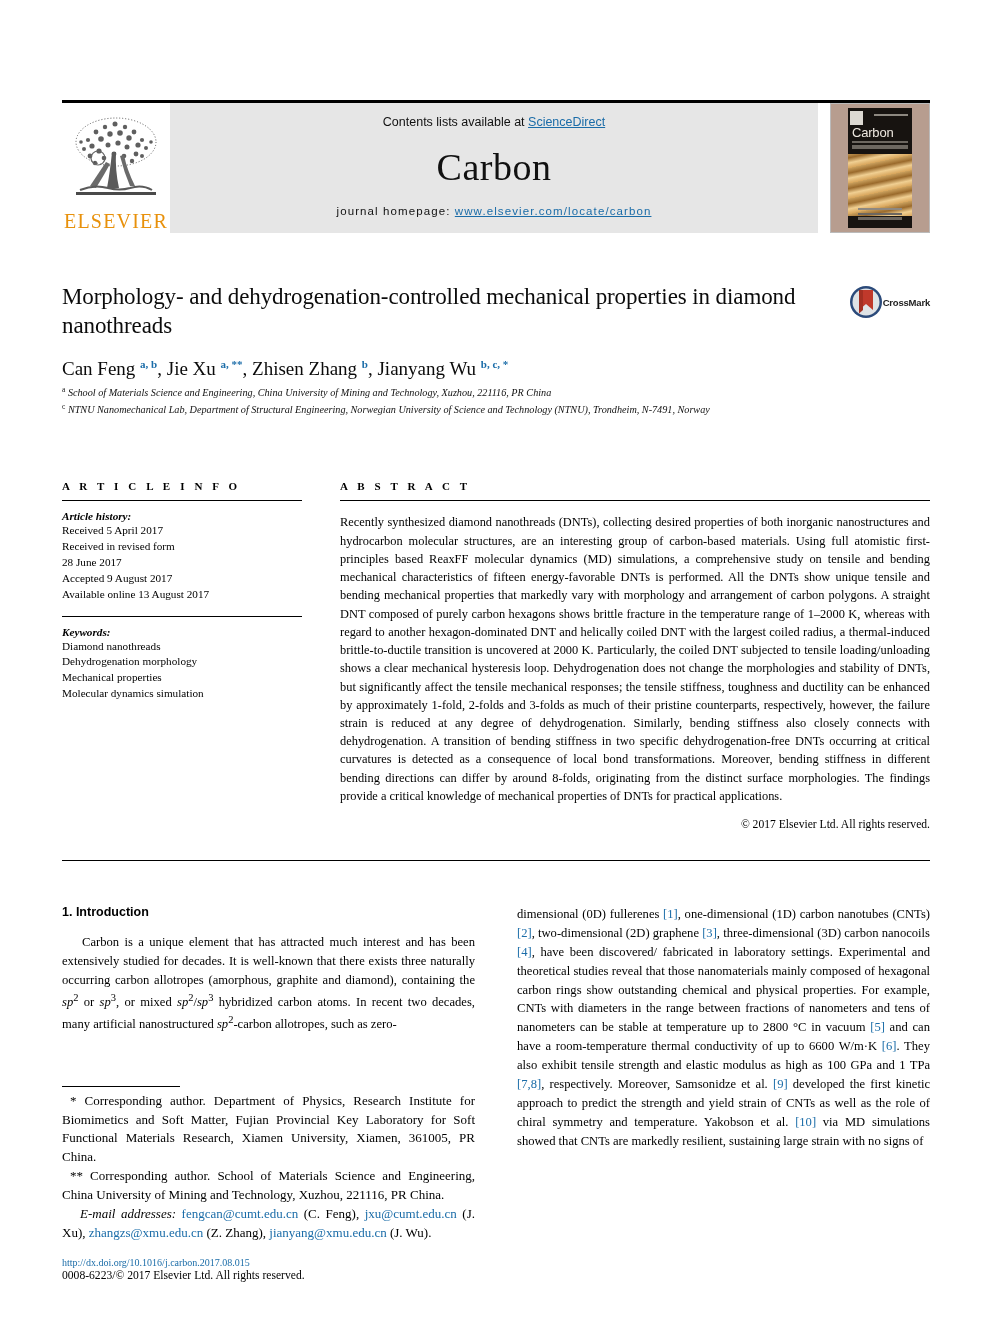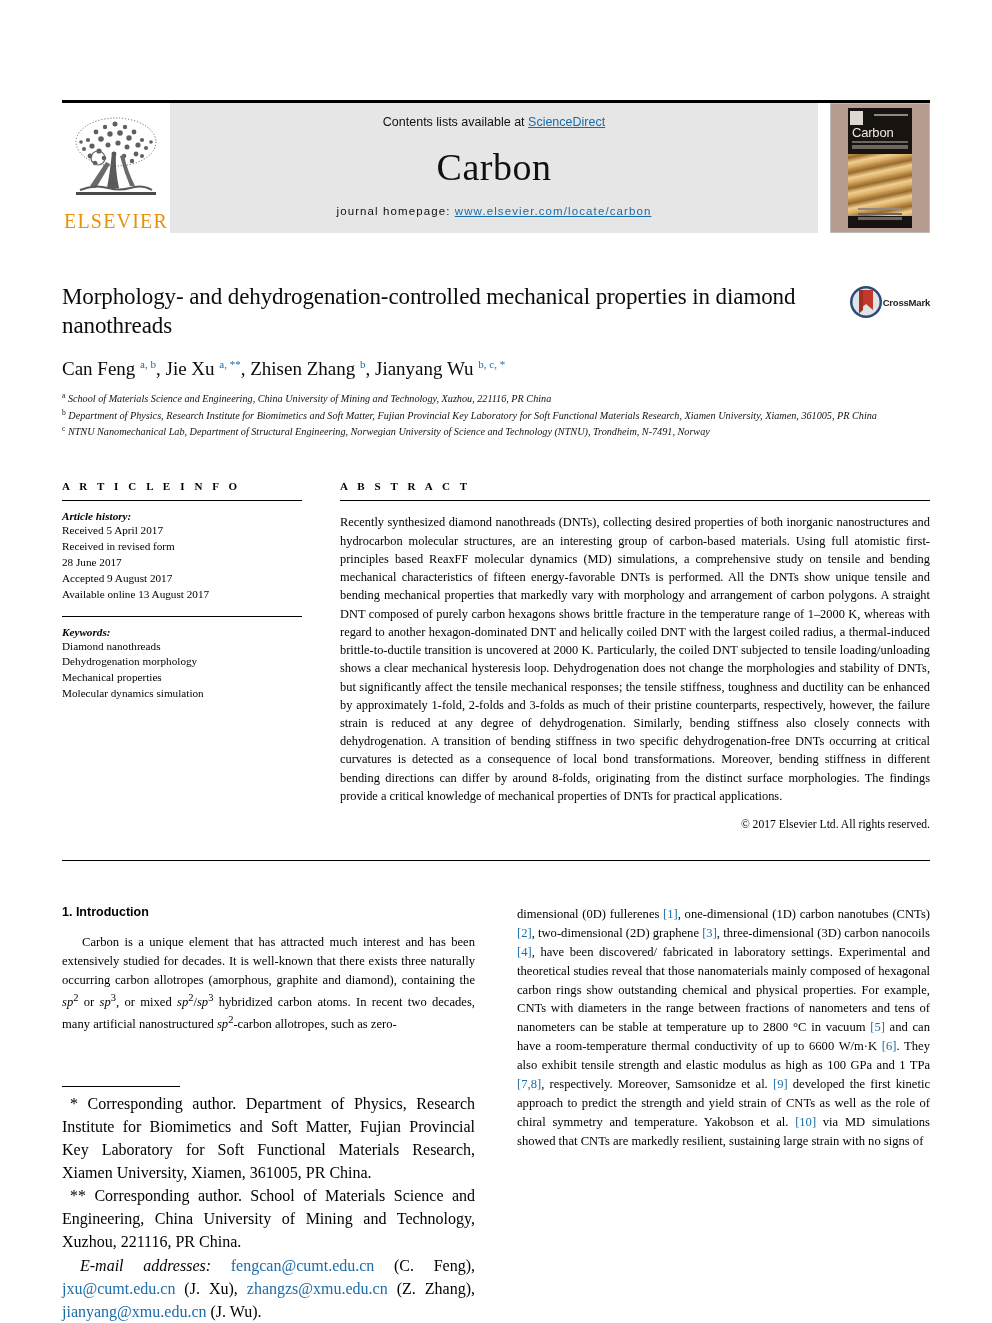--- a/index.html
+++ b/index.html
@@ -182,23 +182,23 @@
     color: #222;
     letter-spacing: -0.2px;
   }
   .authors {
     font-family: "Liberation Serif", serif;
     font-size: 19px;
     margin-top: 18px;
     color: #0b0b0b;
     letter-spacing: 0px;
   }
-  .authors sup { font-size: 11px; color: #1a6ca8; font-weight: normal; text-align: center; }
+  .authors sup { font-size: 11px; color: #1a6ca8; font-weight: bold; text-align: center; }
   .affils {
-    margin-top: 11px;
+    margin-top: 5px;
     font-family: "Liberation Serif", serif;
     font-style: italic;
     font-size: 10.2px;
     line-height: 1.45;
     color: #111;
   }
   .affils sup { font-style: normal; font-size: 7.5px; }
 
   
   .info-abstract {
@@ -301,21 +301,21 @@
     top: 1086px;
     width: 413px;
   }
   .fn-rule {
     border-top: 1.1px solid #000;
     width: 118px;
     margin-bottom: 5px;
   }
   .fn-line {
     font-family: "Liberation Serif", serif;
-    font-size: 16px;
+    font-size: 13px;
     line-height: 1.44;
     text-align: justify;
     color: #000;
     margin: 0;
   }
   .fn-line.hang { text-indent: 8px; }
   .fn-email { text-indent: 18px; margin-top: 1px; }
   .fn-email i { font-style: italic; font-family: Liberation Serif, serif; }
   .mail { color: #1a6ca8; }
   .doi-block { margin-top: 14px; }
@@ -423,21 +423,20 @@
       </svg>
       <span class="crossmark-text">CrossMark</span>
     </div>
 
     <h1 class="art-title">Morphology- and dehydrogenation-controlled mechanical properties in diamond nanothreads</h1>
 
     <div class="authors">Can Feng <sup>a, b</sup>, Jie Xu <sup>a, **</sup>, Zhisen Zhang <sup>b</sup>, Jianyang Wu <sup>b, c, *</sup></div>
 
     <div class="affils">
       <div><sup>a</sup> <span>School of Materials Science and Engineering, China University of Mining and Technology, Xuzhou, 221116, PR China</span></div>
-      <div><sup>b</sup> <span>Department of Physics, Research Institute for Biomimetics and Soft Matter, Fujian Provincial Key Laboratory for Soft Functional Materials Research, Xiamen University, Xiamen, 361005, PR China</span></div>
       <div><sup>c</sup> <span>NTNU Nanomechanical Lab, Department of Structural Engineering, Norwegian University of Science and Technology (NTNU), Trondheim, N-7491, Norway</span></div>
     </div>
   </div>
 
   <div class="info-abstract">
     <div class="heads">
       <div class="col-left">
         <div class="head-label">A R T I C L E  I N F O</div>
         <div class="rule-thin"></div>
 

